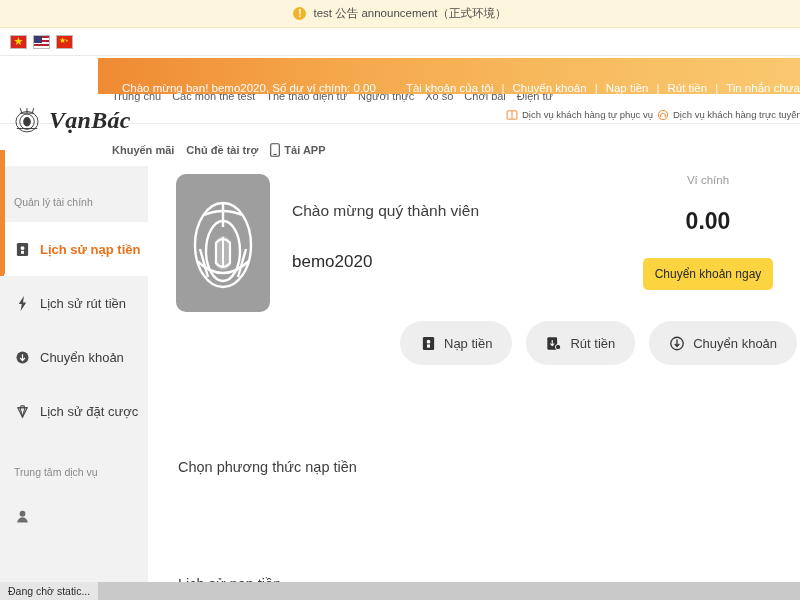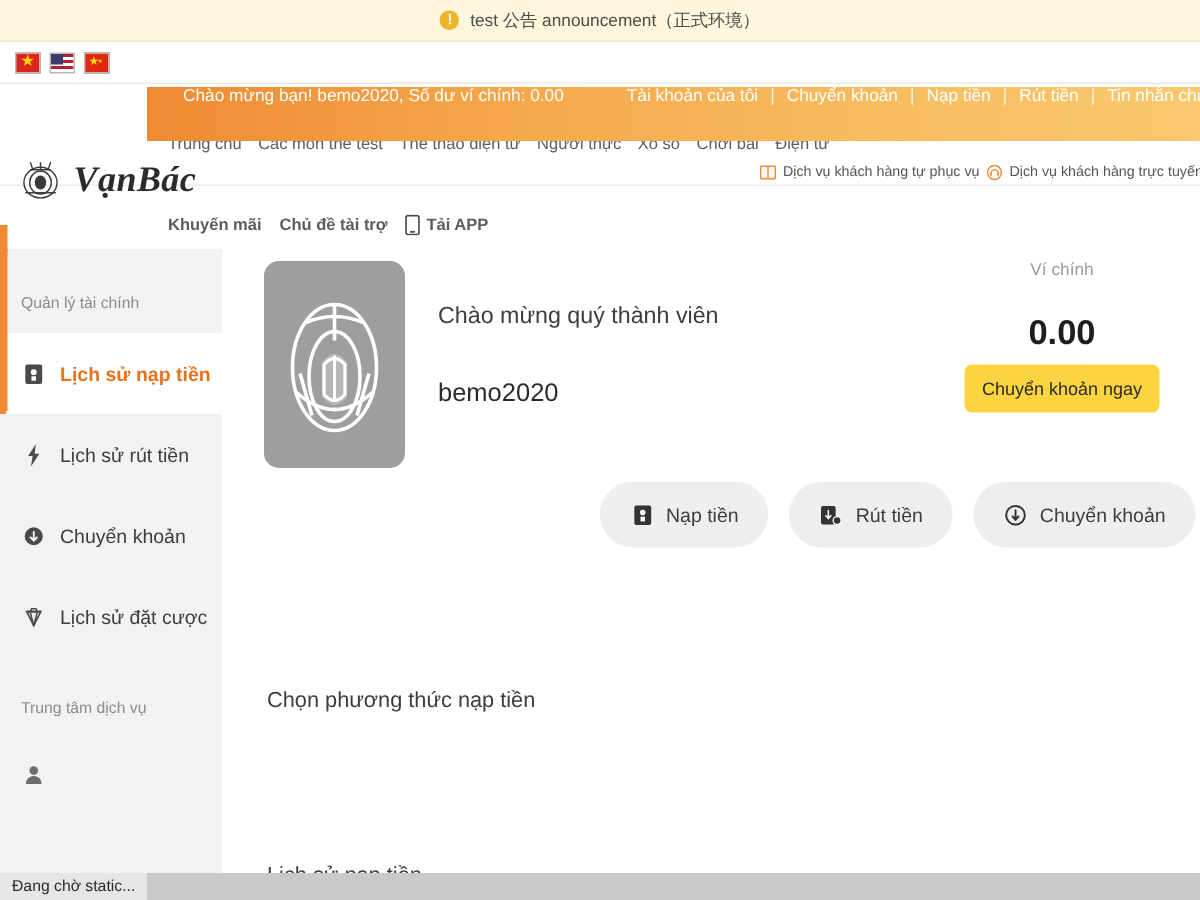--- a/index.html
+++ b/index.html
@@ -54,23 +54,23 @@
     background: linear-gradient(to right, #f08a31 0%, #f5a council 0%, #f7b55a 60%, #f9c46d 100%);
     display: flex; align-items: center;
     z-index: 6;
     overflow: hidden;
   }
   .topnav-bg {
     position:absolute; inset:0;
     background: linear-gradient(to right, #ef8a33 0%, #f5a84b 35%, #f8bc60 70%, #fac86f 100%);
   }
   .topnav-content {
-    position: relative; display: flex; align-items: flex-start;
+    position: relative; display: flex; align-items: flex-end;
     width:100%; height:100%;
-    padding-left: 24px; gap: 12px; white-space: nowrap;
+    padding-left: 24px; gap: 0; white-space: nowrap;
   }
   .welcome { font-size: 11.5px; color: #ffffff; }
   .navlinks { display:flex; align-items:center; margin-left: 30px; }
   .navlink { font-size: 11.5px; color:#ffffff; cursor:pointer; }
   .navsep { font-size: 11.5px; color:#ffffff; padding: 0 8px; opacity:.85; }
 
   
   .menubar {
     position: absolute; top: 88px; left: 0; width: 800px; height: 36px;
     background: #ffffff; border-bottom: 1px solid #ececec;
@@ -150,21 +150,21 @@
     display:flex; align-items:center; justify-content:center; flex:none;
   }
   .greet-block { padding-top: 28px; }
   .greet { font-size: 15.5px; color:#3d3d3d; }
   .uname { font-size: 17px; color:#2b2b2b; margin-top: 32px; }
 
   .wallet { position:absolute; right: 12px; top: 8px; width: 160px; text-align:center; }
   .wallet-label { font-size: 11.5px; color:#9a9a9a; }
   .wallet-amount { font-size: 23px; font-weight:bold; color:#1e1e1e; margin-top: 22px; }
   .wallet-btn {
-    margin: 8px auto 0; width: 130px; height: 32px; border-radius: 5px;
+    margin: 23px auto 0; width: 130px; height: 32px; border-radius: 5px;
     background:#fcd440; border:none; cursor:pointer;
     font-family: inherit; font-size: 12px; color:#2b2b2b;
     display:flex; align-items:center; justify-content:center;
   }
 
   .actions { position:absolute; left: 252px; top: 155px; display:flex; gap: 14px; }
   .action-btn {
     height: 44px; border-radius: 22px; background:#eeeeee; border:none; cursor:pointer;
     display:flex; align-items:center; gap: 8px; padding: 0 20px;
     font-family: inherit; font-size: 13px; color:#3d3d3d; white-space:nowrap;

